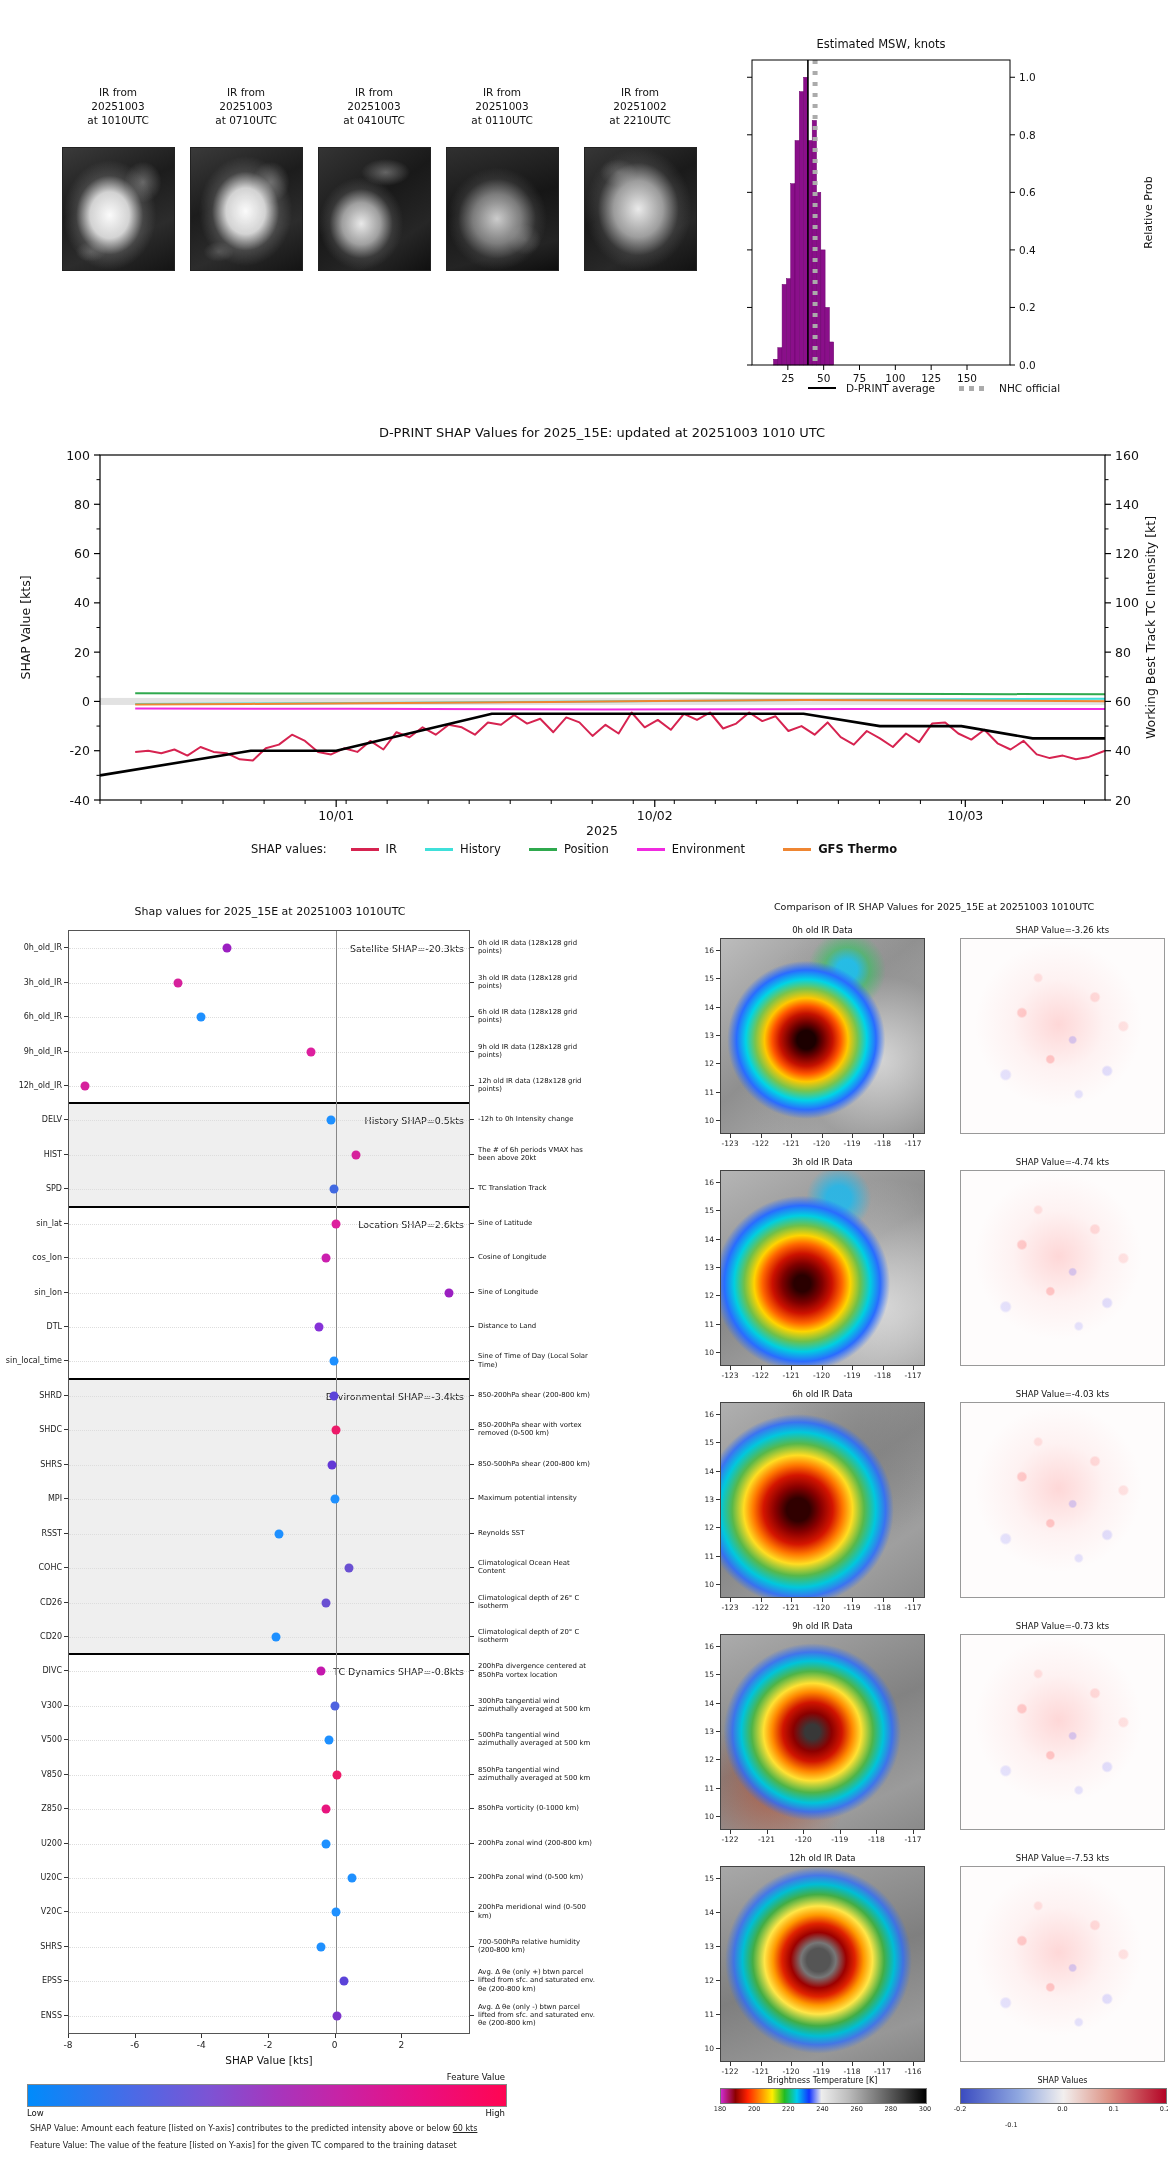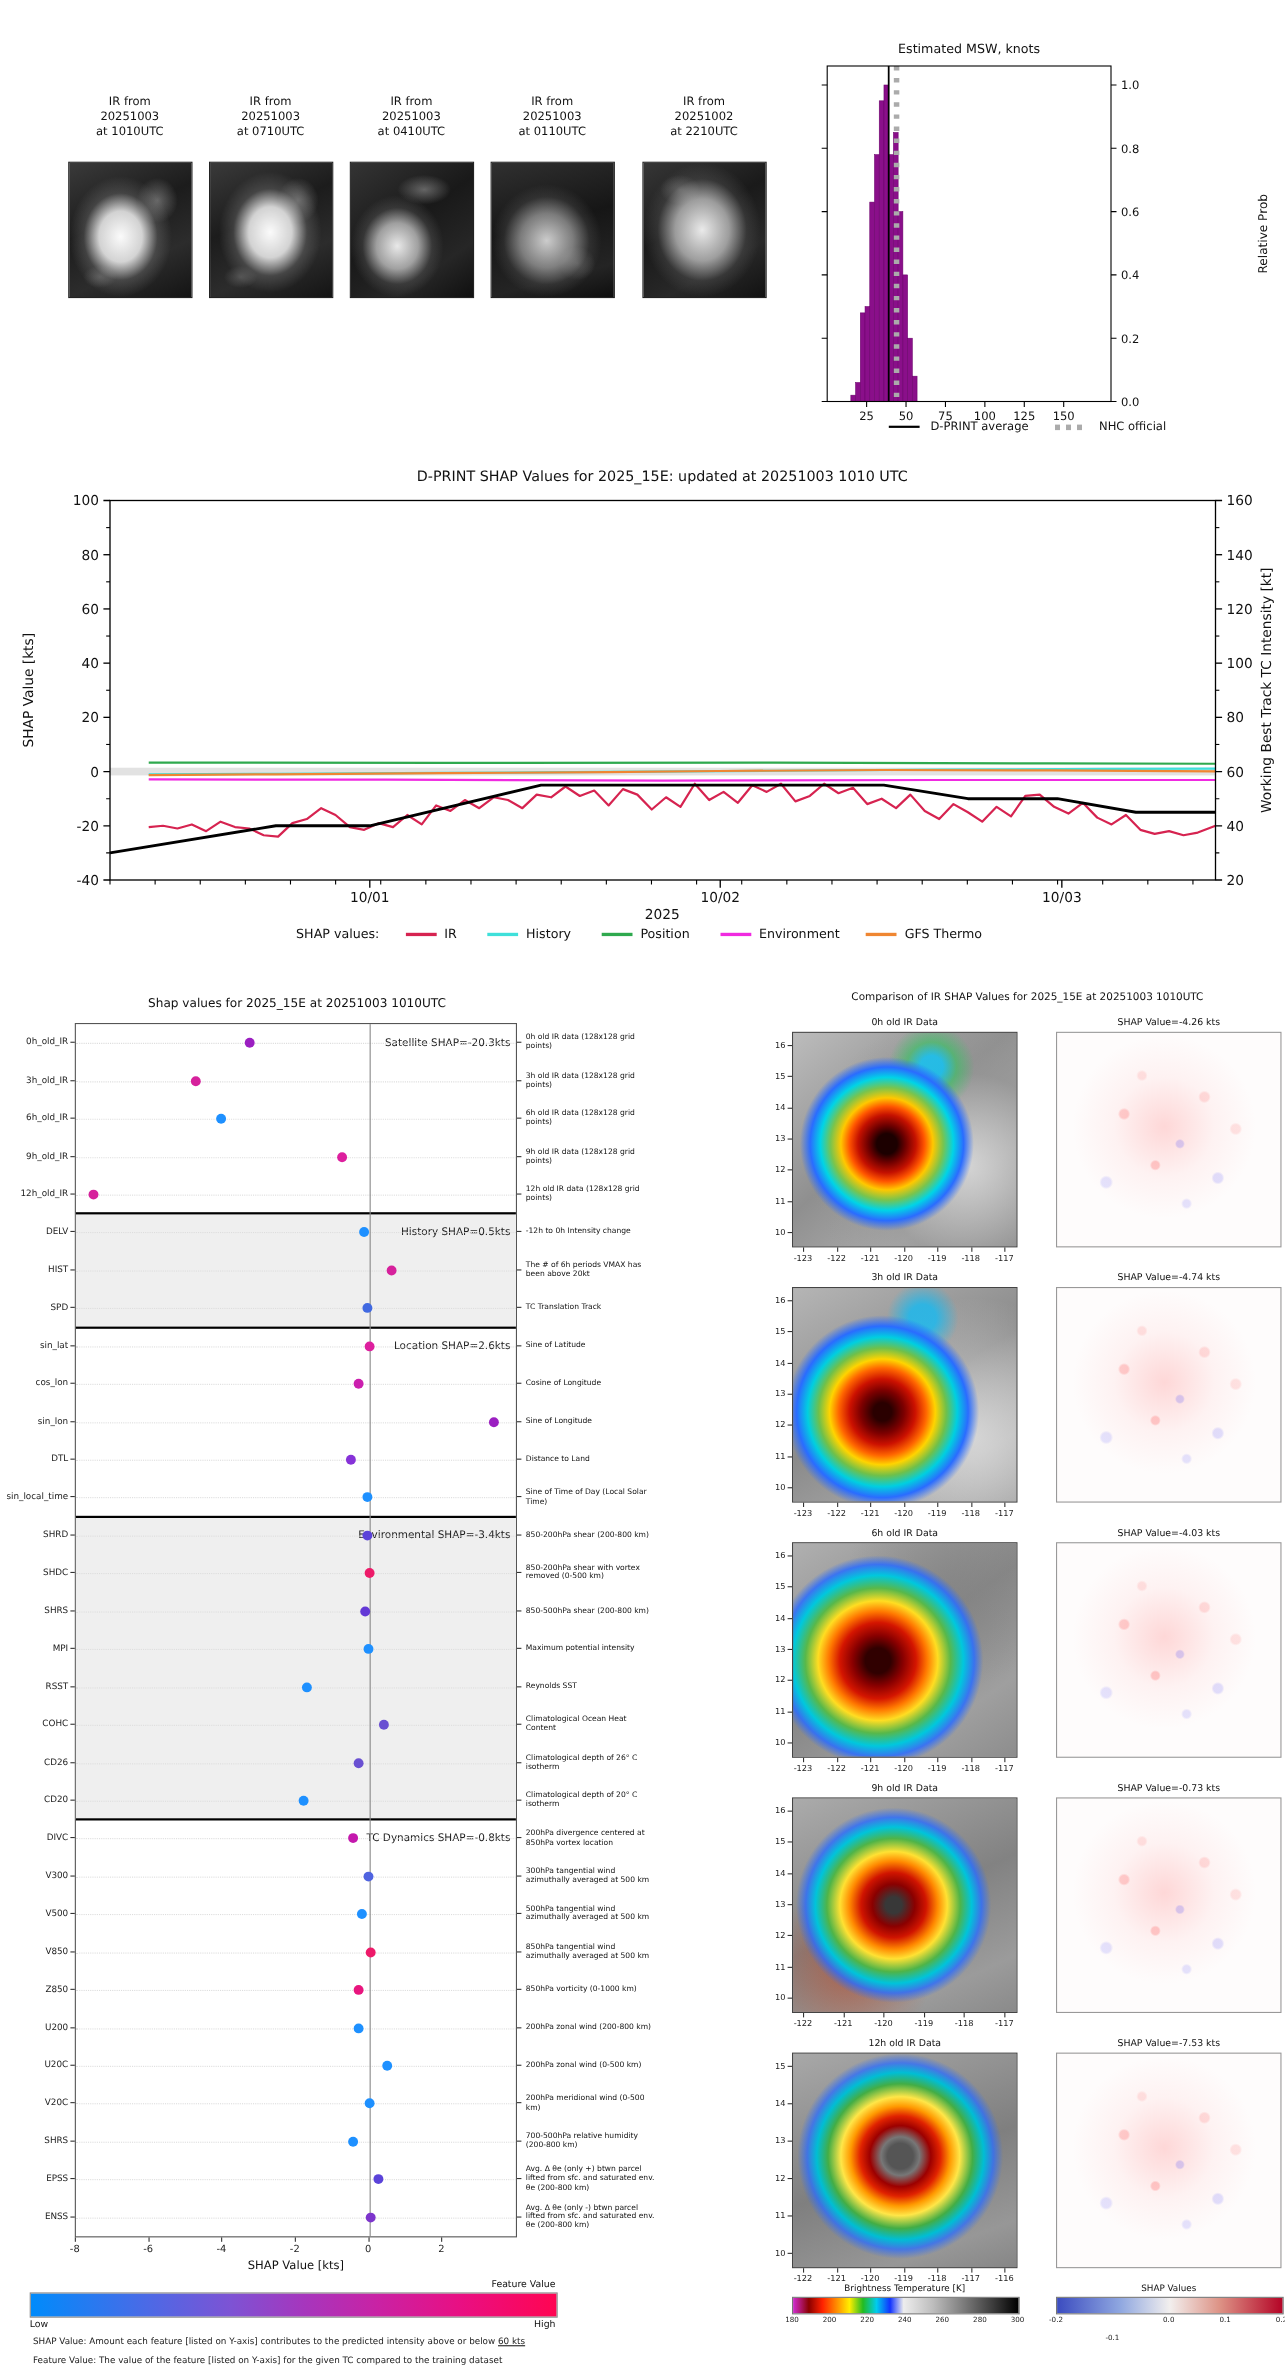--- a/index.html
+++ b/index.html
@@ -286,21 +286,21 @@
         <span class="ts-legend-label">History</span>
       </span>
       <span style="display: inline-flex; align-items: center; gap: 7px; margin: 0px 10px;">
         <span style="display: inline-block; width: 28px; height: 0px; border-top: 3px solid rgb(47, 169, 78);"></span>
         <span class="ts-legend-label">Position</span>
       </span>
       <span style="display: inline-flex; align-items: center; gap: 7px; margin: 0px 10px;">
         <span style="display: inline-block; width: 28px; height: 0px; border-top: 3px solid rgb(240, 42, 224);"></span>
         <span class="ts-legend-label">Environment</span>
       </span>
-      <span style="display: inline-flex; align-items: center; gap: 7px; margin: 0px 6px;">
+      <span style="display: inline-flex; align-items: center; gap: 7px; margin: 0px 20px; font-weight: bold;">
         <span style="display: inline-block; width: 28px; height: 0px; border-top: 3px solid rgb(239, 134, 50);"></span>
         <span class="ts-legend-label">GFS Thermo</span>
       </span>
     </div>
 
   <div class="abs ctr" style="left:0;top:905px;width:540px;font-size:11px;">Shap values for 2025_15E at 20251003 1010UTC</div>
   <div id="bees-plot" class="abs bees-frame" style="left:68px;top:930px;width:402px;height:1104px;">
       <div class="sec-label" style="right: 5px; top: 17.2188px; width: 280px;">Satellite SHAP=-20.3kts</div>
       <div class="secband" style="top: 172.188px; height: 103.312px;"></div>
       <div class="secline" style="top: 171.188px;"></div>
@@ -532,21 +532,21 @@
   <div class="abs" style="left:27px;top:2108px;width:478px;text-align:right;font-size:8.5px;">High</div>
 
   <div class="abs footnote" style="left:30px;top:2124px;width:640px;">
     <span>SHAP Value: Amount each feature [listed on Y-axis] contributes to the predicted intensity above or below </span><span style="text-decoration:underline;">60 kts</span>
   </div>
   <div class="abs footnote" style="left:30px;top:2141px;width:640px;">Feature Value: The value of the feature [listed on Y-axis] for the given TC compared to the training dataset</div>
 
   <div class="abs ctr" style="left:700px;top:901px;width:468px;font-size:9.5px;">Comparison of IR SHAP Values for 2025_15E at 20251003 1010UTC</div>
   <div id="comp-rows" class="abs" style="left:0;top:0;width:0;height:0;">
       <div class="comp-row-title" style="left: 720px; top: 925px;">0h old IR Data</div>
-      <div class="comp-row-title" style="left: 960px; top: 925px;">SHAP Value=-4.26 kts</div>
+      <div class="comp-row-title" style="left: 960px; top: 925px;">SHAP Value=-3.26 kts</div>
       <div class="fake-ir v0" style="left: 720px; top: 938px;"></div>
       <div class="fake-shap" style="left: 960px; top: 938px;"></div>
       <div class="lat-label" style="left: 694px; top: 950px;">16</div>
       <div class="tickdash-h" style="left: 716px; top: 950px;"></div>
       <div class="lat-label" style="left: 694px; top: 978.333px;">15</div>
       <div class="tickdash-h" style="left: 716px; top: 978.333px;"></div>
       <div class="lat-label" style="left: 694px; top: 1006.67px;">14</div>
       <div class="tickdash-h" style="left: 716px; top: 1006.67px;"></div>
       <div class="lat-label" style="left: 694px; top: 1035px;">13</div>
       <div class="tickdash-h" style="left: 716px; top: 1035px;"></div>

